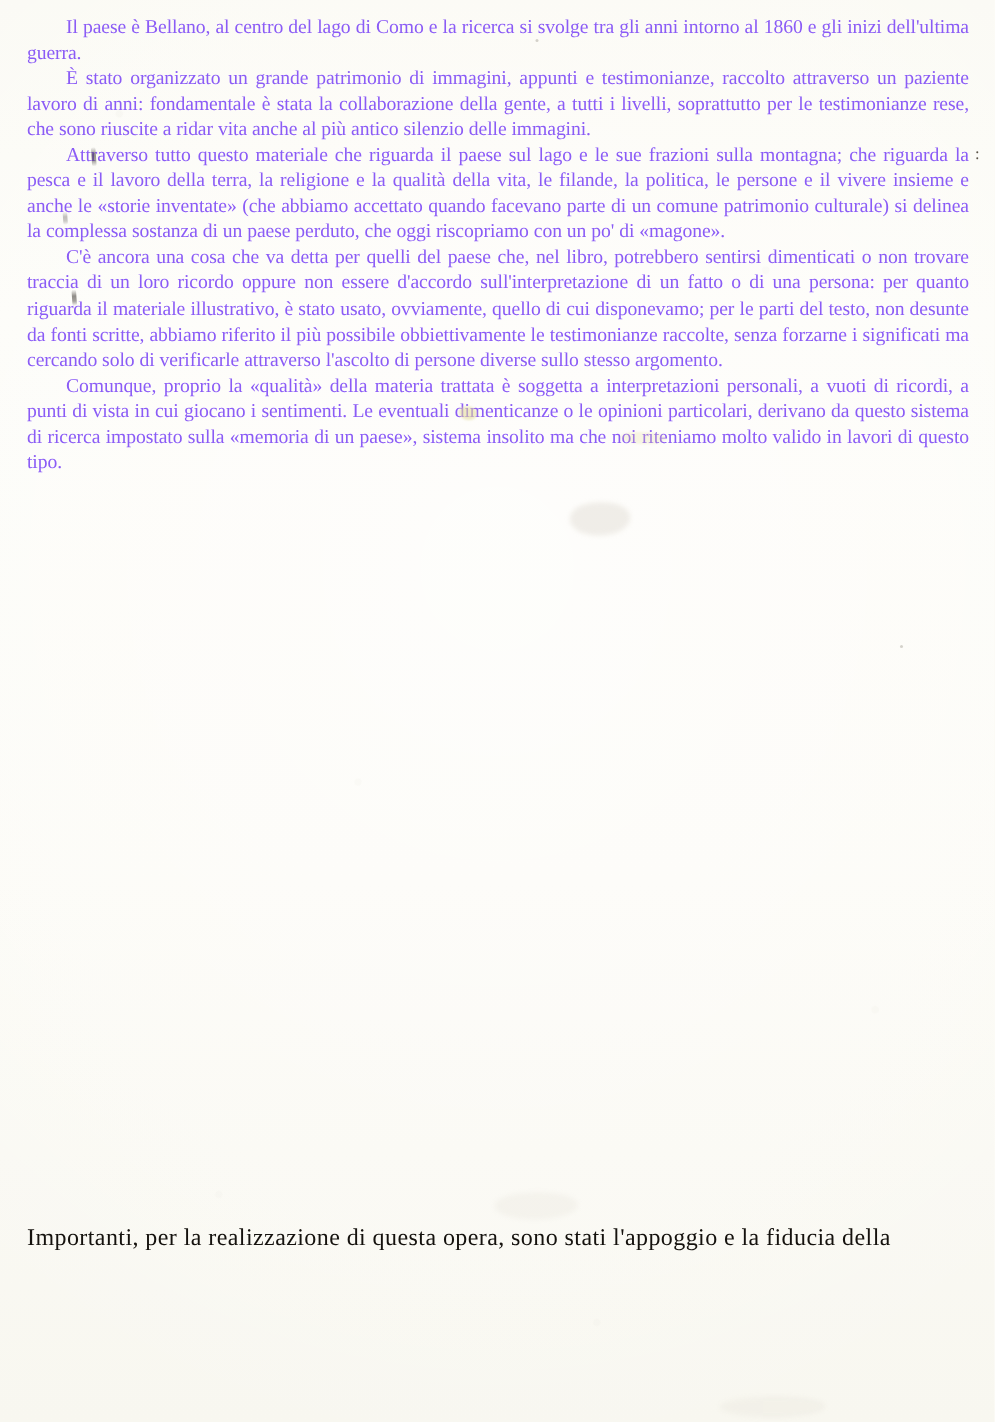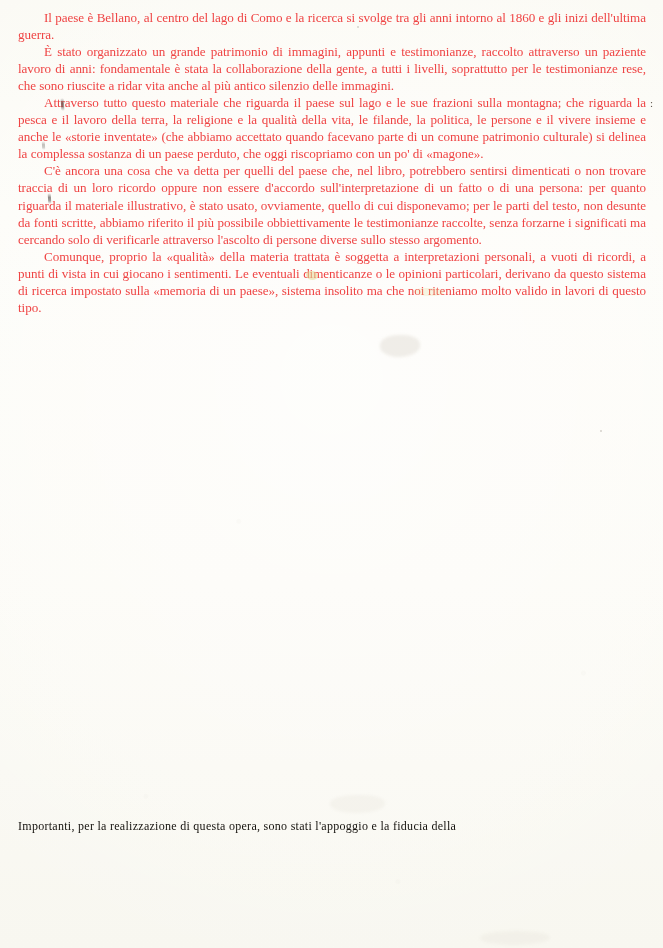--- a/index.html
+++ b/index.html
@@ -52,34 +52,34 @@
     width: 628px;
   }
   .para {
     margin: 0;
     text-align: justify;
     text-indent: 26px;
     font-size: 13.1px;
     line-height: 17.05px;
     letter-spacing: -0.06px;
     word-spacing: 0.1px;
-    color: #ef4444;
+    color: #8b5cf6;
     text-rendering: optimizeLegibility;
   }
 
   
   .ack-block {
     position: absolute;
     left: 18px;
     top: 817px;
     width: 620px;
   }
   .ack-line {
     margin: 0;
-    font-size: 12px;
+    font-size: 16px;
     line-height: 18.1px;
     letter-spacing: 0.28px;
     color: #15120e;
     white-space: nowrap;
   }
 
   
   .artifact {
     position: absolute;
     z-index: 4;

